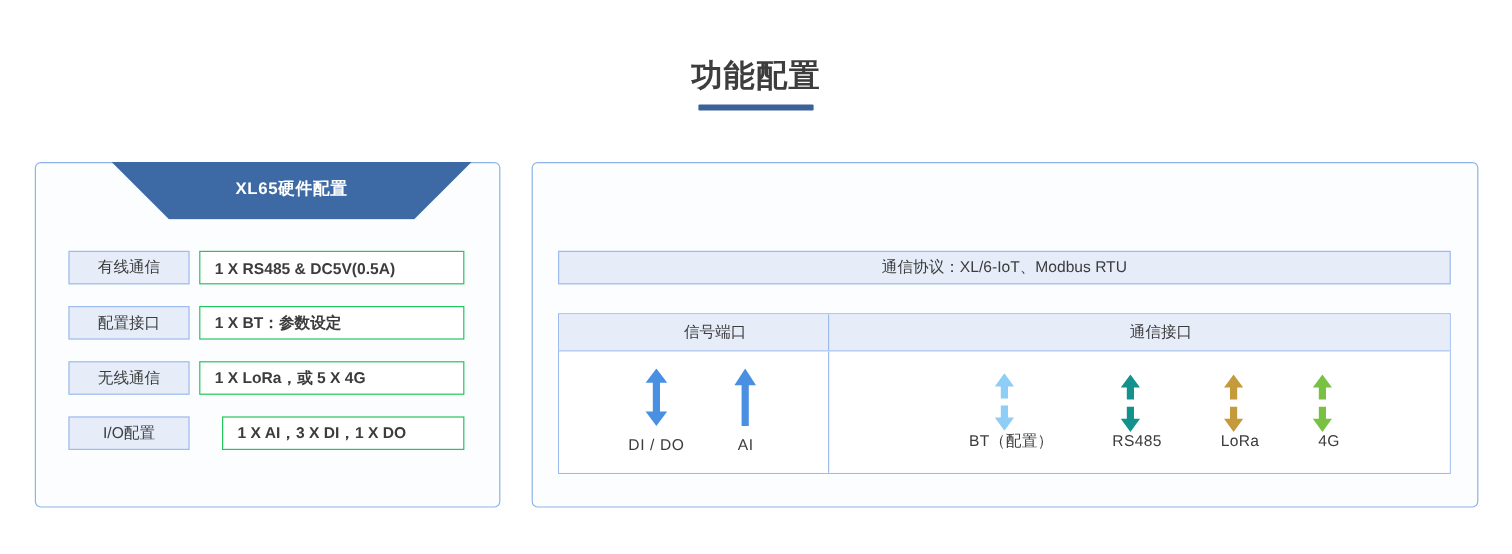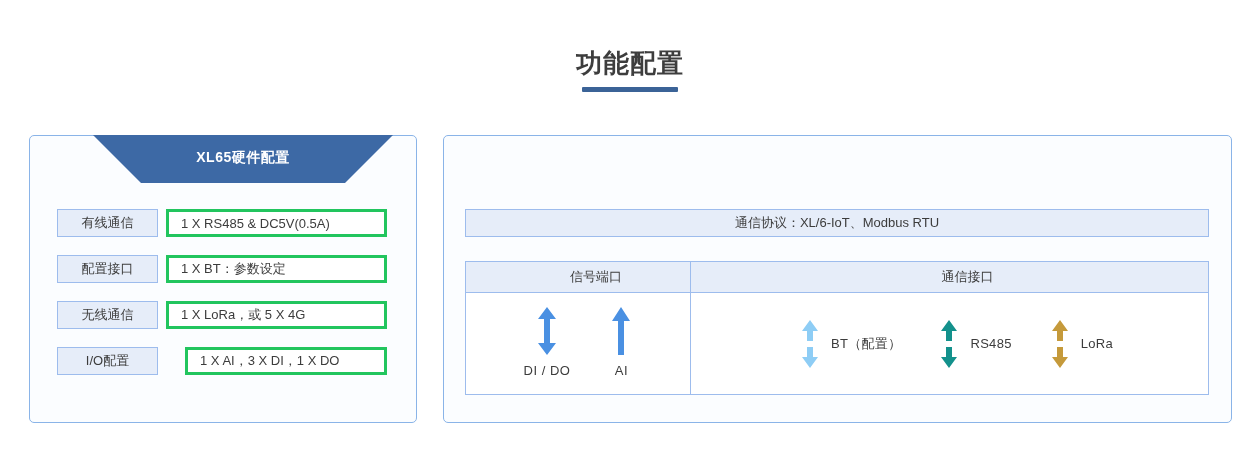--- a/index.html
+++ b/index.html
@@ -94,27 +94,28 @@
     align-items: center;
     justify-content: center;
     font-size: 13px;
     color: #3c3c3c;
   }
   .row-value {
     flex: 1;
     height: 28px;
     margin-left: 8px;
     background: #ffffff;
-    border: 3px solid #22c55e;
+    border: 1px solid #22c55e;
     box-sizing: border-box;
     display: flex;
     align-items: center;
     padding-left: 12px;
     font-size: 13px;
     color: #3c3c3c;
+    font-weight: bold;
   }
 
   
   .protocol-bar {
     position: absolute;
     left: 21px;
     top: 73px;
     width: 744px;
     height: 28px;
     background: #e6edf9;
@@ -188,21 +189,21 @@
   .port-label {
     margin-top: 8px;
     font-size: 13px;
     color: #3c3c3c;
     letter-spacing: .5px;
   }
 
   
   .comm-item {
     display: flex;
-    flex-direction: row;
+    flex-direction: column;
     align-items: center;
   }
   .comm-label {
     margin-left: 11px;
     font-size: 13px;
     color: #3c3c3c;
     letter-spacing: .3px;
     white-space: nowrap;
   }
   svg { display: block; }
@@ -307,17 +308,26 @@
         <div class="comm-item">
           <span>
             <svg width="20" height="48" viewBox="0 0 20 48">
               <polygon points="10,0 18,11 13,11 13,21 7,21 7,11 2,11" fill="#c59a3b"></polygon>
               <polygon points="10,48 18,37 13,37 13,27 7,27 7,37 2,37" fill="#c59a3b"></polygon>
             </svg>
           </span>
           <span class="comm-label">LoRa</span>
         </div>
 
+        <div class="comm-item">
+          <span>
+            <svg width="20" height="48" viewBox="0 0 20 48">
+              <polygon points="10,0 18,11 13,11 13,21 7,21 7,11 2,11" fill="#79c143"></polygon>
+              <polygon points="10,48 18,37 13,37 13,27 7,27 7,37 2,37" fill="#79c143"></polygon>
+            </svg>
+          </span>
+          <span class="comm-label">4G</span>
+        </div>
 
       </div>
     </div>
   </div>
 </div>
 
 </body></html>

